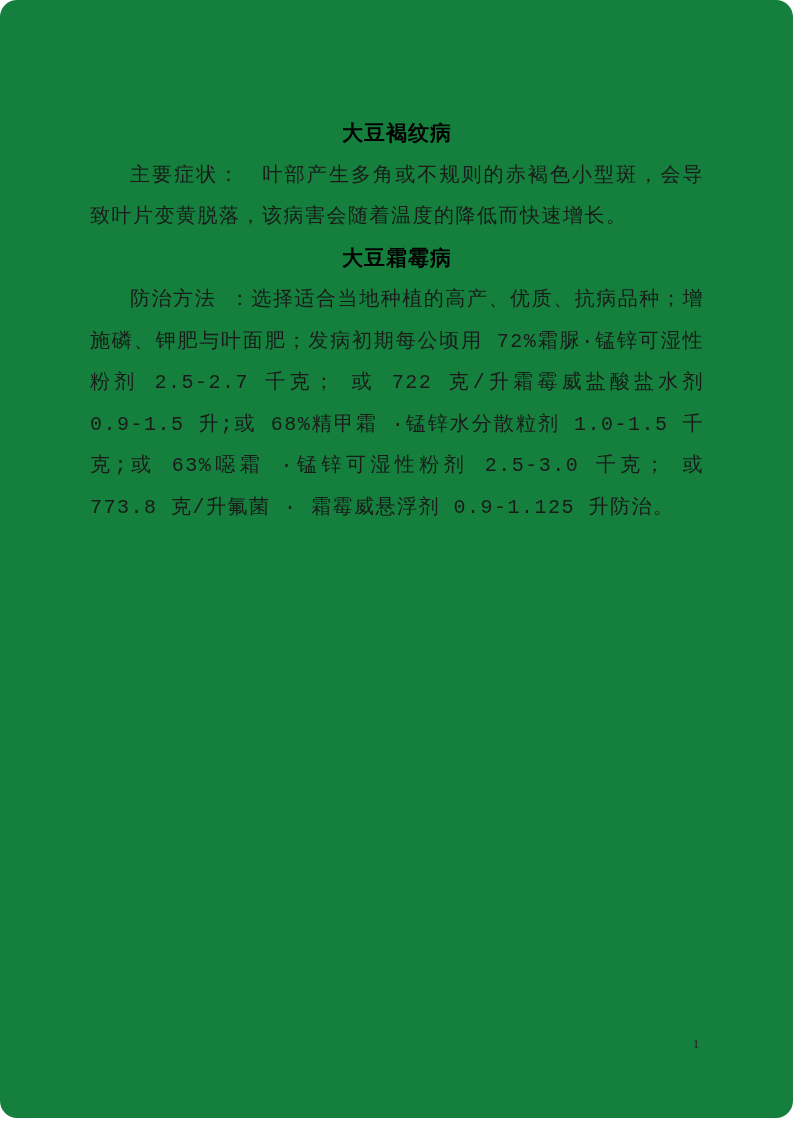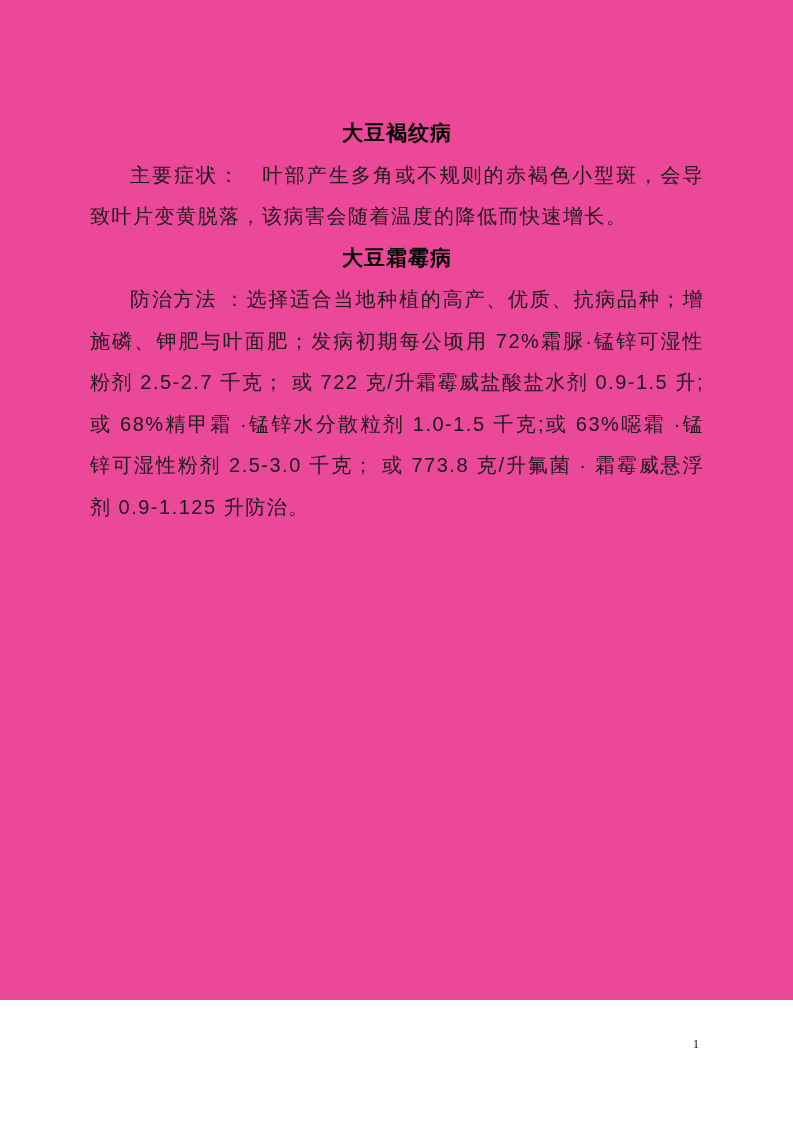--- a/index.html
+++ b/index.html
@@ -12,41 +12,42 @@
     height: 1122px;
     position: relative;
     overflow: hidden;
     color: #000000;
     font-family: "Liberation Serif", serif;
   }
   .page {
     position: absolute;
     left: 0; top: 0;
     width: 793px;
-    height: 1000px;
-    background: #ec4899;
+    height: 1118px;
+    background: #15803d;
+    border-radius: 17px;
   }
   .content {
     position: absolute;
     left: 90px;
     top: 113px;
     width: 614px;
   }
   .sec-title {
     font-family: "DejaVu Sans", sans-serif;
     font-weight: bold;
     font-size: 21px;
     line-height: 41.5px;
     text-align: center;
     letter-spacing: 1px;
     margin: 0;
     color: #000000;
   }
   .body-par {
-    font-family: Liberation Sans, sans-serif;
+    font-family: Liberation Mono, monospace;
     font-size: 20px;
     line-height: 41.5px;
     letter-spacing: 1.5px;
     text-align: justify;
     text-indent: 2em;
     margin: 0;
     color: #1a1a1a;
   }
   .page-number {
     position: absolute;

